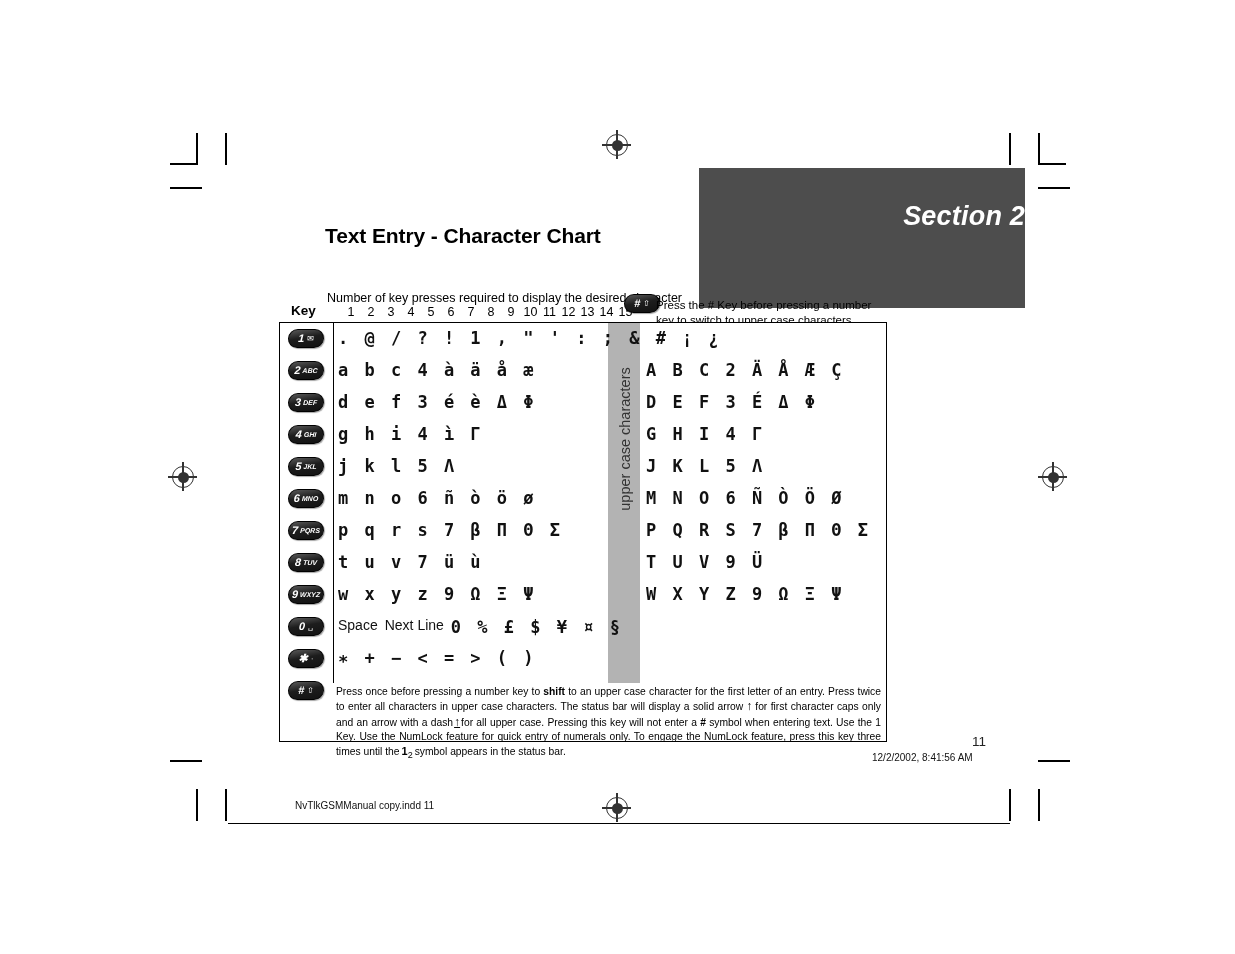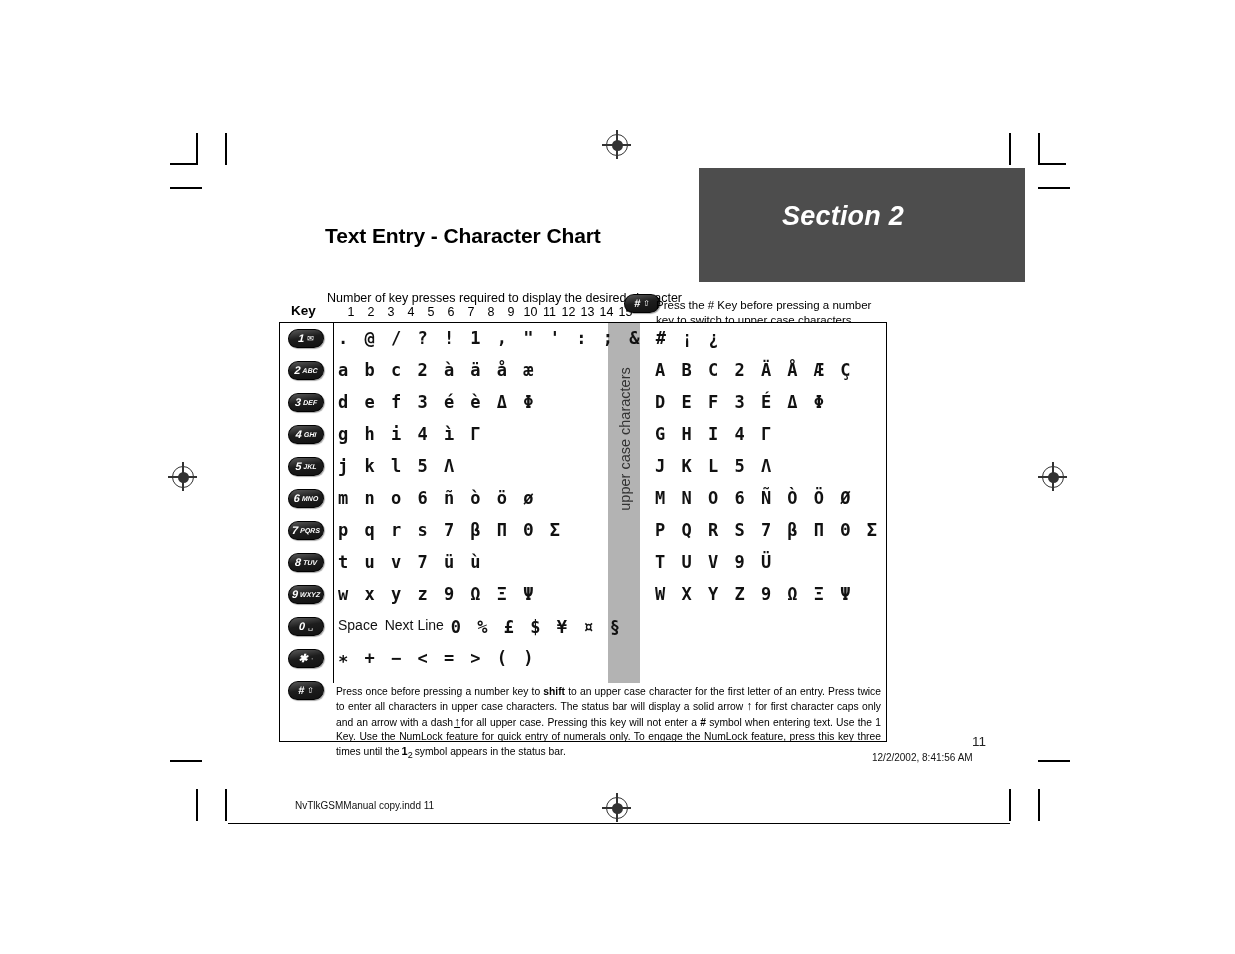--- a/index.html
+++ b/index.html
@@ -40,26 +40,25 @@
     background: #333;
     border-radius: 50%;
   }
 
   
   .section-block {
     position: absolute;
     left: 699px;
     top: 168px;
     width: 326px;
-    height: 114px;
+    height: 140px;
     background: #4d4d4d;
     color: #ffffff;
     box-sizing: border-box;
-    padding-right: 38px;
-    text-align: center;
+    text-align: right;
   }
   .section-title {
     font-size: 27px;
     font-style: italic;
     font-weight: bold;
     letter-spacing: 0.2px;
     margin-top: 33px;
   }
   .section-sub {
     font-size: 18.5px;
@@ -204,21 +203,21 @@
     position: absolute;
     font-family: "DejaVu Sans Mono", monospace;
     font-weight: bold;
     font-size: 17px;
     letter-spacing: 3px;
     line-height: 1;
     white-space: nowrap;
     color: #111;
   }
   .glyphs.lower { left: 58px; top: 7px; }
-  .glyphs.upper { left: 375px; top: 7px; }
+  .glyphs.upper { left: 366px; top: 7px; }
 
   .inline-words {
     font-family: "Liberation Sans", sans-serif;
     font-size: 14px;
     font-weight: normal;
     letter-spacing: 0;
     vertical-align: 3px;
     margin-right: 7px;
   }
 
@@ -341,21 +340,21 @@
         </div>
         <div class="glyphs lower"><span>. @ / ? ! 1 , " ' : ; &amp; # ¡ ¿</span></div>
       </div>
       <div class="chart-row">
         <div class="rk">
           <div class="key-pill">
             <span class="kp-num">2</span>
             <span class="kp-sub">ABC</span>
           </div>
         </div>
-        <div class="glyphs lower"><span>a b c 2 à ä å æ</span></div>
+        <div class="glyphs lower"><span>a b c 4 à ä å æ</span></div>
         <div class="glyphs upper">A B C 2 Ä Å Æ Ç</div>
       </div>
       <div class="chart-row">
         <div class="rk">
           <div class="key-pill">
             <span class="kp-num">3</span>
             <span class="kp-sub">DEF</span>
           </div>
         </div>
         <div class="glyphs lower"><span>d e f 3 é è Δ Φ</span></div>

